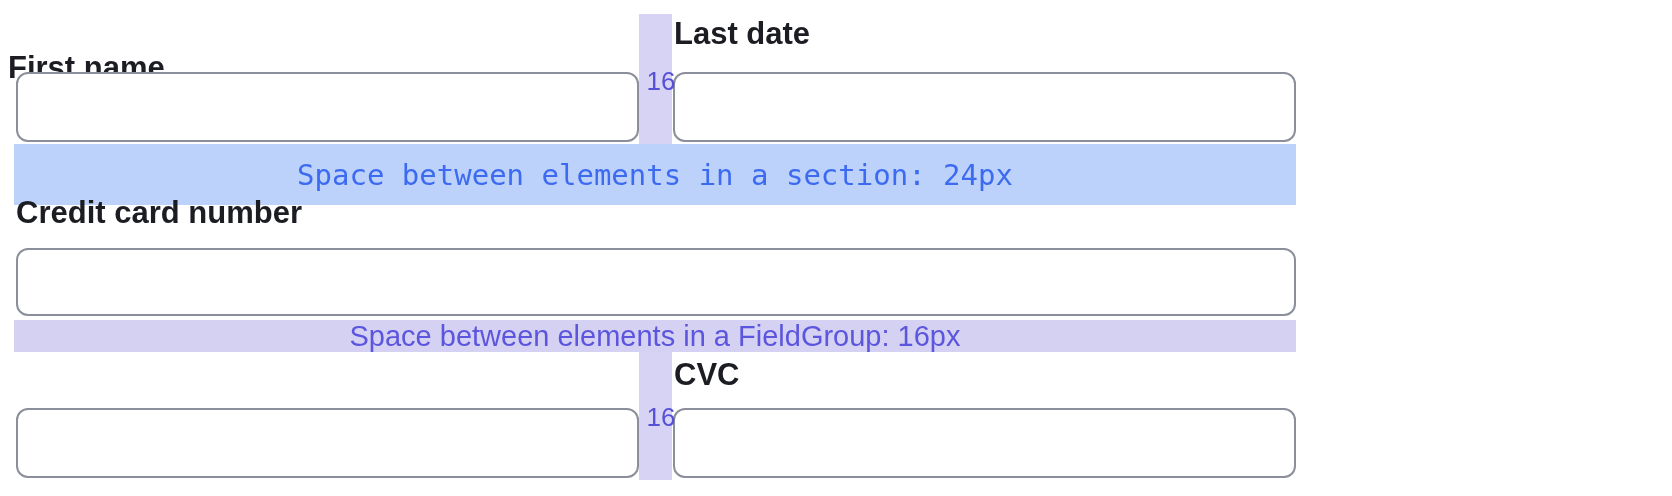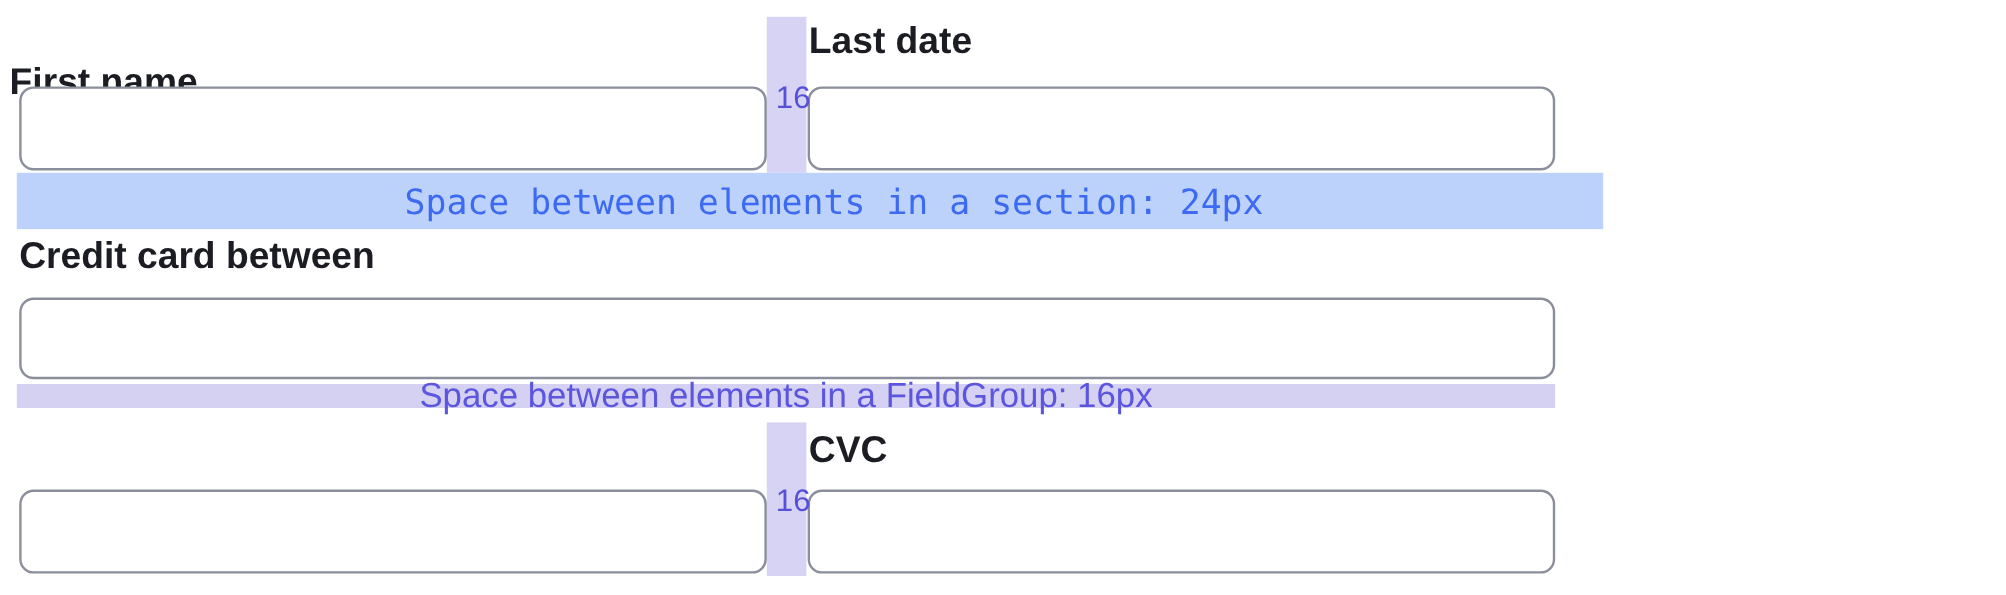--- a/index.html
+++ b/index.html
@@ -80,32 +80,31 @@
     position: absolute;
     left: 14px;
     width: 1282px;
     display: flex;
     align-items: center;
     justify-content: center;
     z-index: 0;
   }
   .band.section {
     top: 144px;
-    height: 47px;
+    height: 61px;
     background: var(--section_band_bg, #bdd2fb);
-    padding-left: 40px;
   }
   .band.section .band-text {
     font-family: "DejaVu Sans Mono", monospace;
     font-size: 29px;
     color: var(--section_band_text, #3c6af0);
   }
   .band.fieldgroup {
     top: 320px;
-    height: 20px;
+    height: 32px;
     background: var(--fieldgroup_band_bg, #d4d1f3);
   }
   .band.fieldgroup .band-text {
     font-family: "Liberation Sans", sans-serif;
     font-size: 29px;
     font-weight: 500;
     color: var(--fieldgroup_band_text, #5c55dd);
   }
 </style>
 </head>
@@ -120,21 +119,21 @@
 
   <div class="field-label label-first">First name</div>
   <div class="field-label label-last">Last date</div>
   <input type="text" class="field-input input-first" placeholder="" style="">
   <input type="text" class="field-input input-last" placeholder="" style="">
 
   <div class="band section">
     <span class="band-text">Space between elements in a section: 24px</span>
   </div>
 
-  <div class="field-label label-card">Credit card between</div>
+  <div class="field-label label-card">Credit card number</div>
   <input type="text" class="field-input input-card" placeholder="" style="">
 
   <div class="band fieldgroup">
     <span class="band-text">Space between elements in a FieldGroup: 16px</span>
   </div>
 
   <div class="field-label label-cvc">CVC</div>
   <input type="text" class="field-input input-exp" placeholder="" style="">
   <input type="text" class="field-input input-cvc" placeholder="" style="">
 

